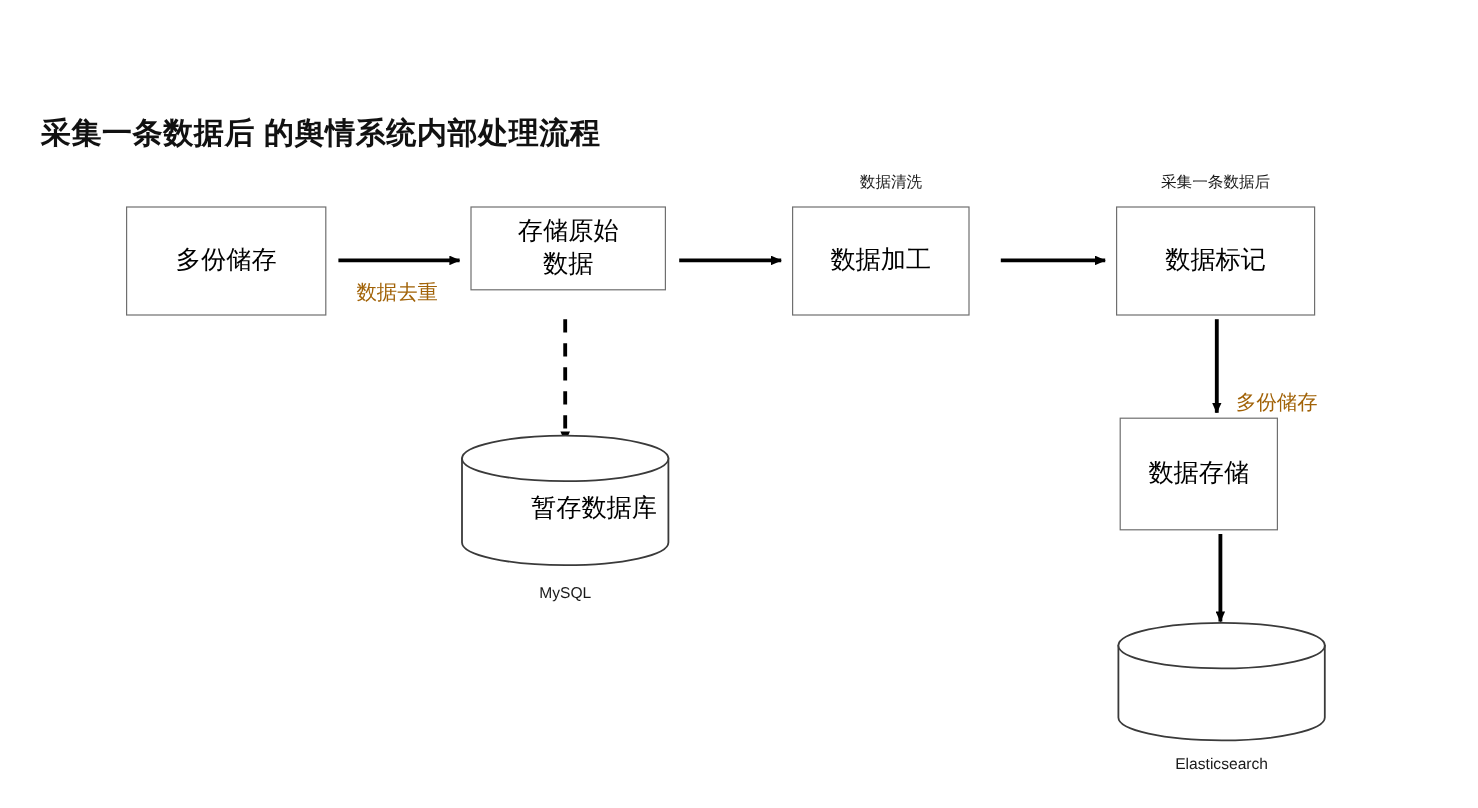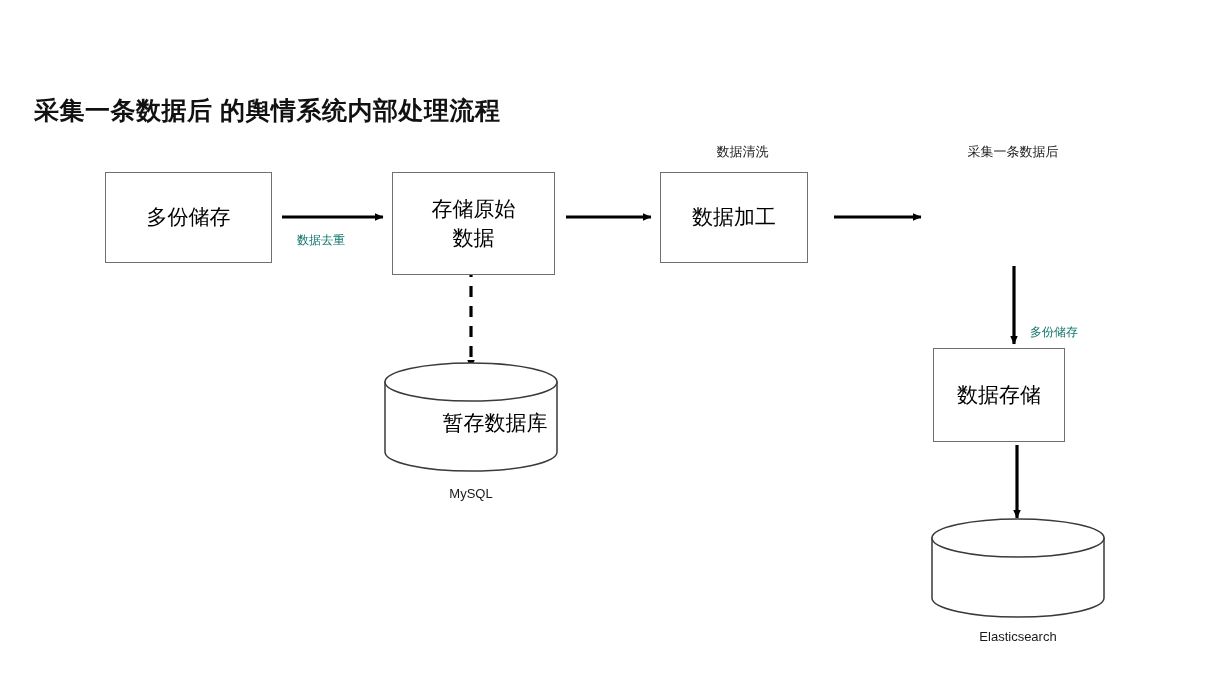--- a/index.html
+++ b/index.html
@@ -50,22 +50,22 @@
   }
   .cap-label {
     position: absolute;
     font-size: 13px;
     color: #1a1a1a;
     white-space: nowrap;
     text-align: center;
   }
   .edge-label {
     position: absolute;
-    font-size: 12px;
-    color: #0f766e;
+    font-size: 17px;
+    color: #a16207;
     white-space: nowrap;
   }
   .cyl-text {
     position: absolute;
     font-size: 21px;
     color: #000000;
     text-align: center;
     white-space: nowrap;
     margin-left: 24px;
   }
@@ -105,31 +105,34 @@
     <g>
       <path d="M932,538 L932,598 A86,19 0 0 0 1104,598 L1104,538 Z" fill="#ffffff" stroke="#3a3a3a" stroke-width="1.5"></path>
       <ellipse cx="1018" cy="538" rx="86" ry="19" fill="#ffffff" stroke="#3a3a3a" stroke-width="1.5"></ellipse>
     </g>
   </svg>
 
   <div class="node-box" style="left:105px; top:172px; width:167px; height:91px;">
     <span class="label-inner">多份储存</span>
   </div>
 
-  <div class="node-box" style="left:392px; top:172px; width:163px; height:103px;">
+  <div class="node-box" style="left:392px; top:172px; width:163px; height:70px;">
     <span class="label-inner">
       <span>存储原始</span><br>
       <span>数据</span>
     </span>
   </div>
 
   <div class="node-box" style="left:660px; top:172px; width:148px; height:91px;">
     <span class="label-inner">数据加工</span>
   </div>
 
+  <div class="node-box" style="left:930px; top:172px; width:166px; height:91px;">
+    <span class="label-inner">数据标记</span>
+  </div>
 
   <div class="node-box" style="left:933px; top:348px; width:132px; height:94px;">
     <span class="label-inner">数据存储</span>
   </div>
 
   <div class="cyl-text" style="left:385px; top:409px; width:172px;">暂存数据库</div>
 
 
   <div class="cap-label" style="left:660px; top:143px; width:165px;font-family:Liberation Serif, serif;">数据清洗</div>
 

